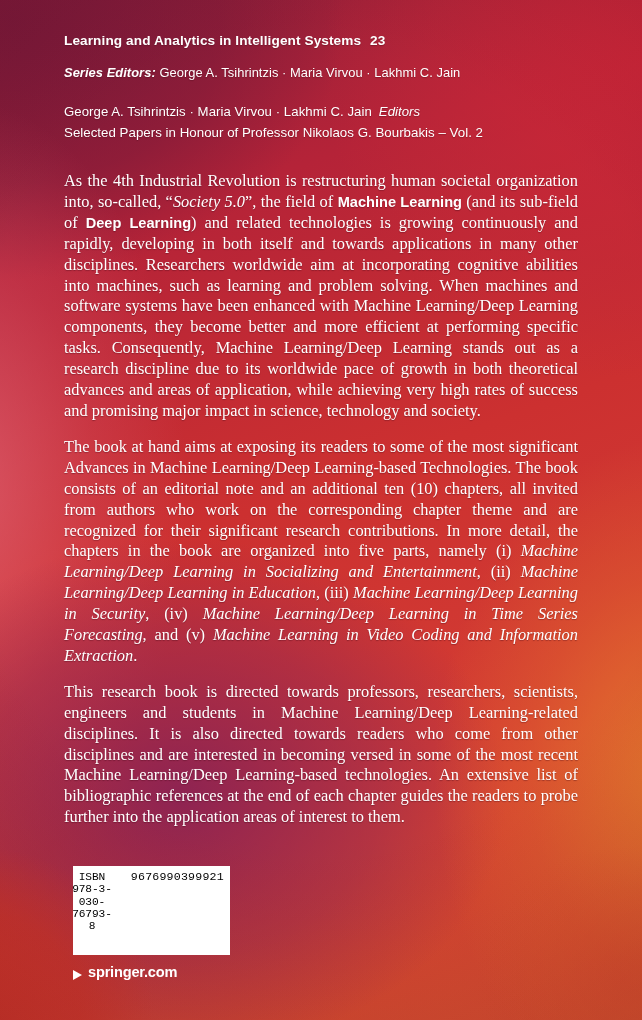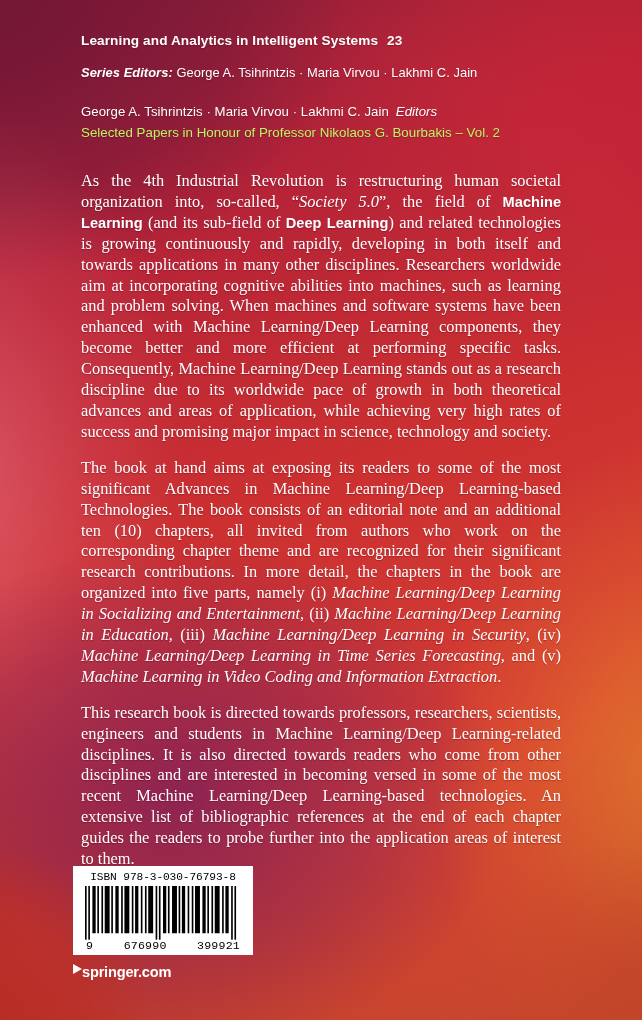--- a/index.html
+++ b/index.html
@@ -56,21 +56,21 @@
   }
   .bg-vignette {
     background:
       radial-gradient(ellipse 700px 760px at 50% 44%, rgba(0,0,0,0) 52%, rgba(60,8,24,0.20) 100%);
   }
 
   
   .content {
     position: relative;
     z-index: 3;
-    padding: 0 81px;
+    padding: 0 64px;
   }
 
   
   .series-block { padding-top: 33px; }
   .series-line {
     color: #ffffff;
     font-size: 13.6px;
     font-weight: bold;
     letter-spacing: 0.1px;
     text-shadow: 0 1px 1px rgba(70,8,24,0.35);
@@ -105,21 +105,21 @@
     margin-top: 7px;
     color: #ffffff;
     font-size: 20.4px;
     font-weight: bold;
     letter-spacing: -0.15px;
     line-height: 1.12;
     text-shadow: 0 1px 2px rgba(70,8,24,0.38);
   }
   .subtitle {
     margin-top: 6px;
-    color: #bef264;
+    color: #ffffff;
     font-size: 13.3px;
     letter-spacing: 0.02px;
     text-shadow: 0 1px 1px rgba(70,8,24,0.35);
   }
 
   
   .blurb { margin-top: 31px; }
   .blurb p {
     margin: 0 0 15px 0;
     color: #ffffff;
@@ -140,26 +140,26 @@
 
   
   .footer {
     position: absolute;
     z-index: 4;
     left: 73px;
     bottom: 40px;
   }
   .barcode-box {
     background: #ffffff;
-    width: 180px;
+    width: 157px;
     height: 89px;
     padding: 5px 6px 3px 6px;
     box-sizing: border-box;
     display: flex;
-    flex-direction: column;
+    flex-direction: row;
     justify-content: center;
   }
   .isbn-text {
     font-family: "Liberation Mono", monospace;
     font-size: 11.2px;
     color: #000000;
     letter-spacing: -0.1px;
     text-align: center;
     line-height: 1.1;
     margin-bottom: 3px;
@@ -181,21 +181,22 @@
     justify-content: space-between;
     padding: 0 7px;
     margin-top: -1px;
     letter-spacing: 0.2px;
   }
   .barcode-digits span { white-space: pre; }
 
   .springer {
     margin-top: 9px;
     display: flex;
-    align-items: flex-start;
+    align-items: flex-end;
+    gap: 6px;
   }
   .springer-tri {
     width: 0; height: 0;
     border-left: 9px solid #ffffff;
     border-top: 5.5px solid transparent;
     border-bottom: 5.5px solid transparent;
   }
   .springer-text {
     color: #ffffff;
     font-size: 14.6px;

